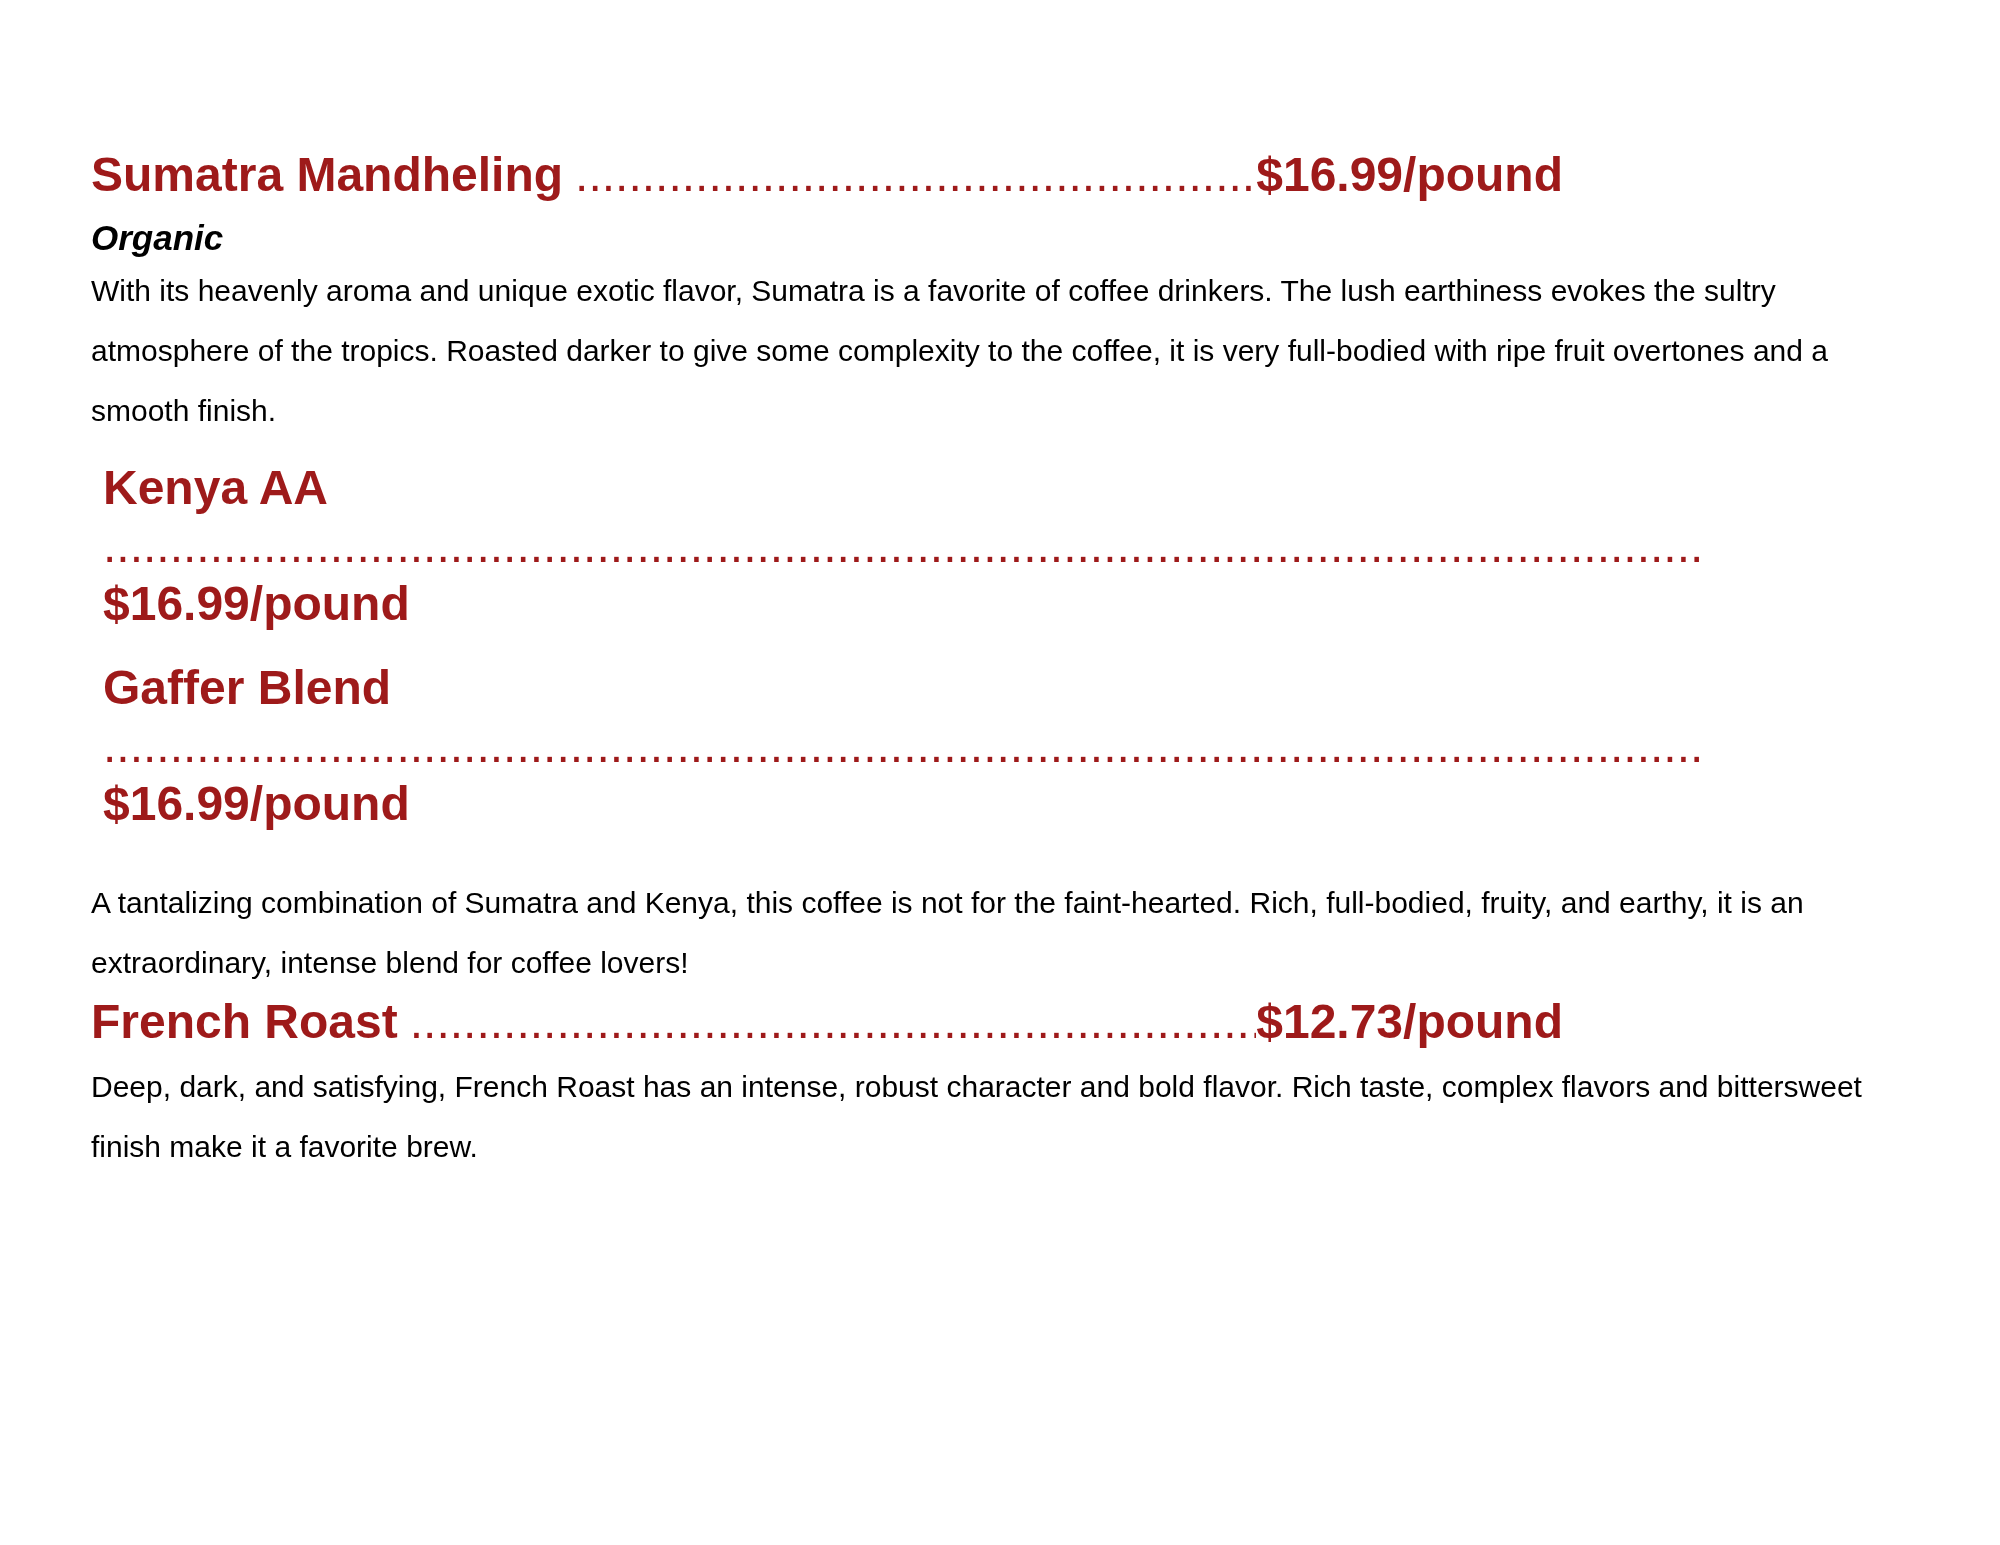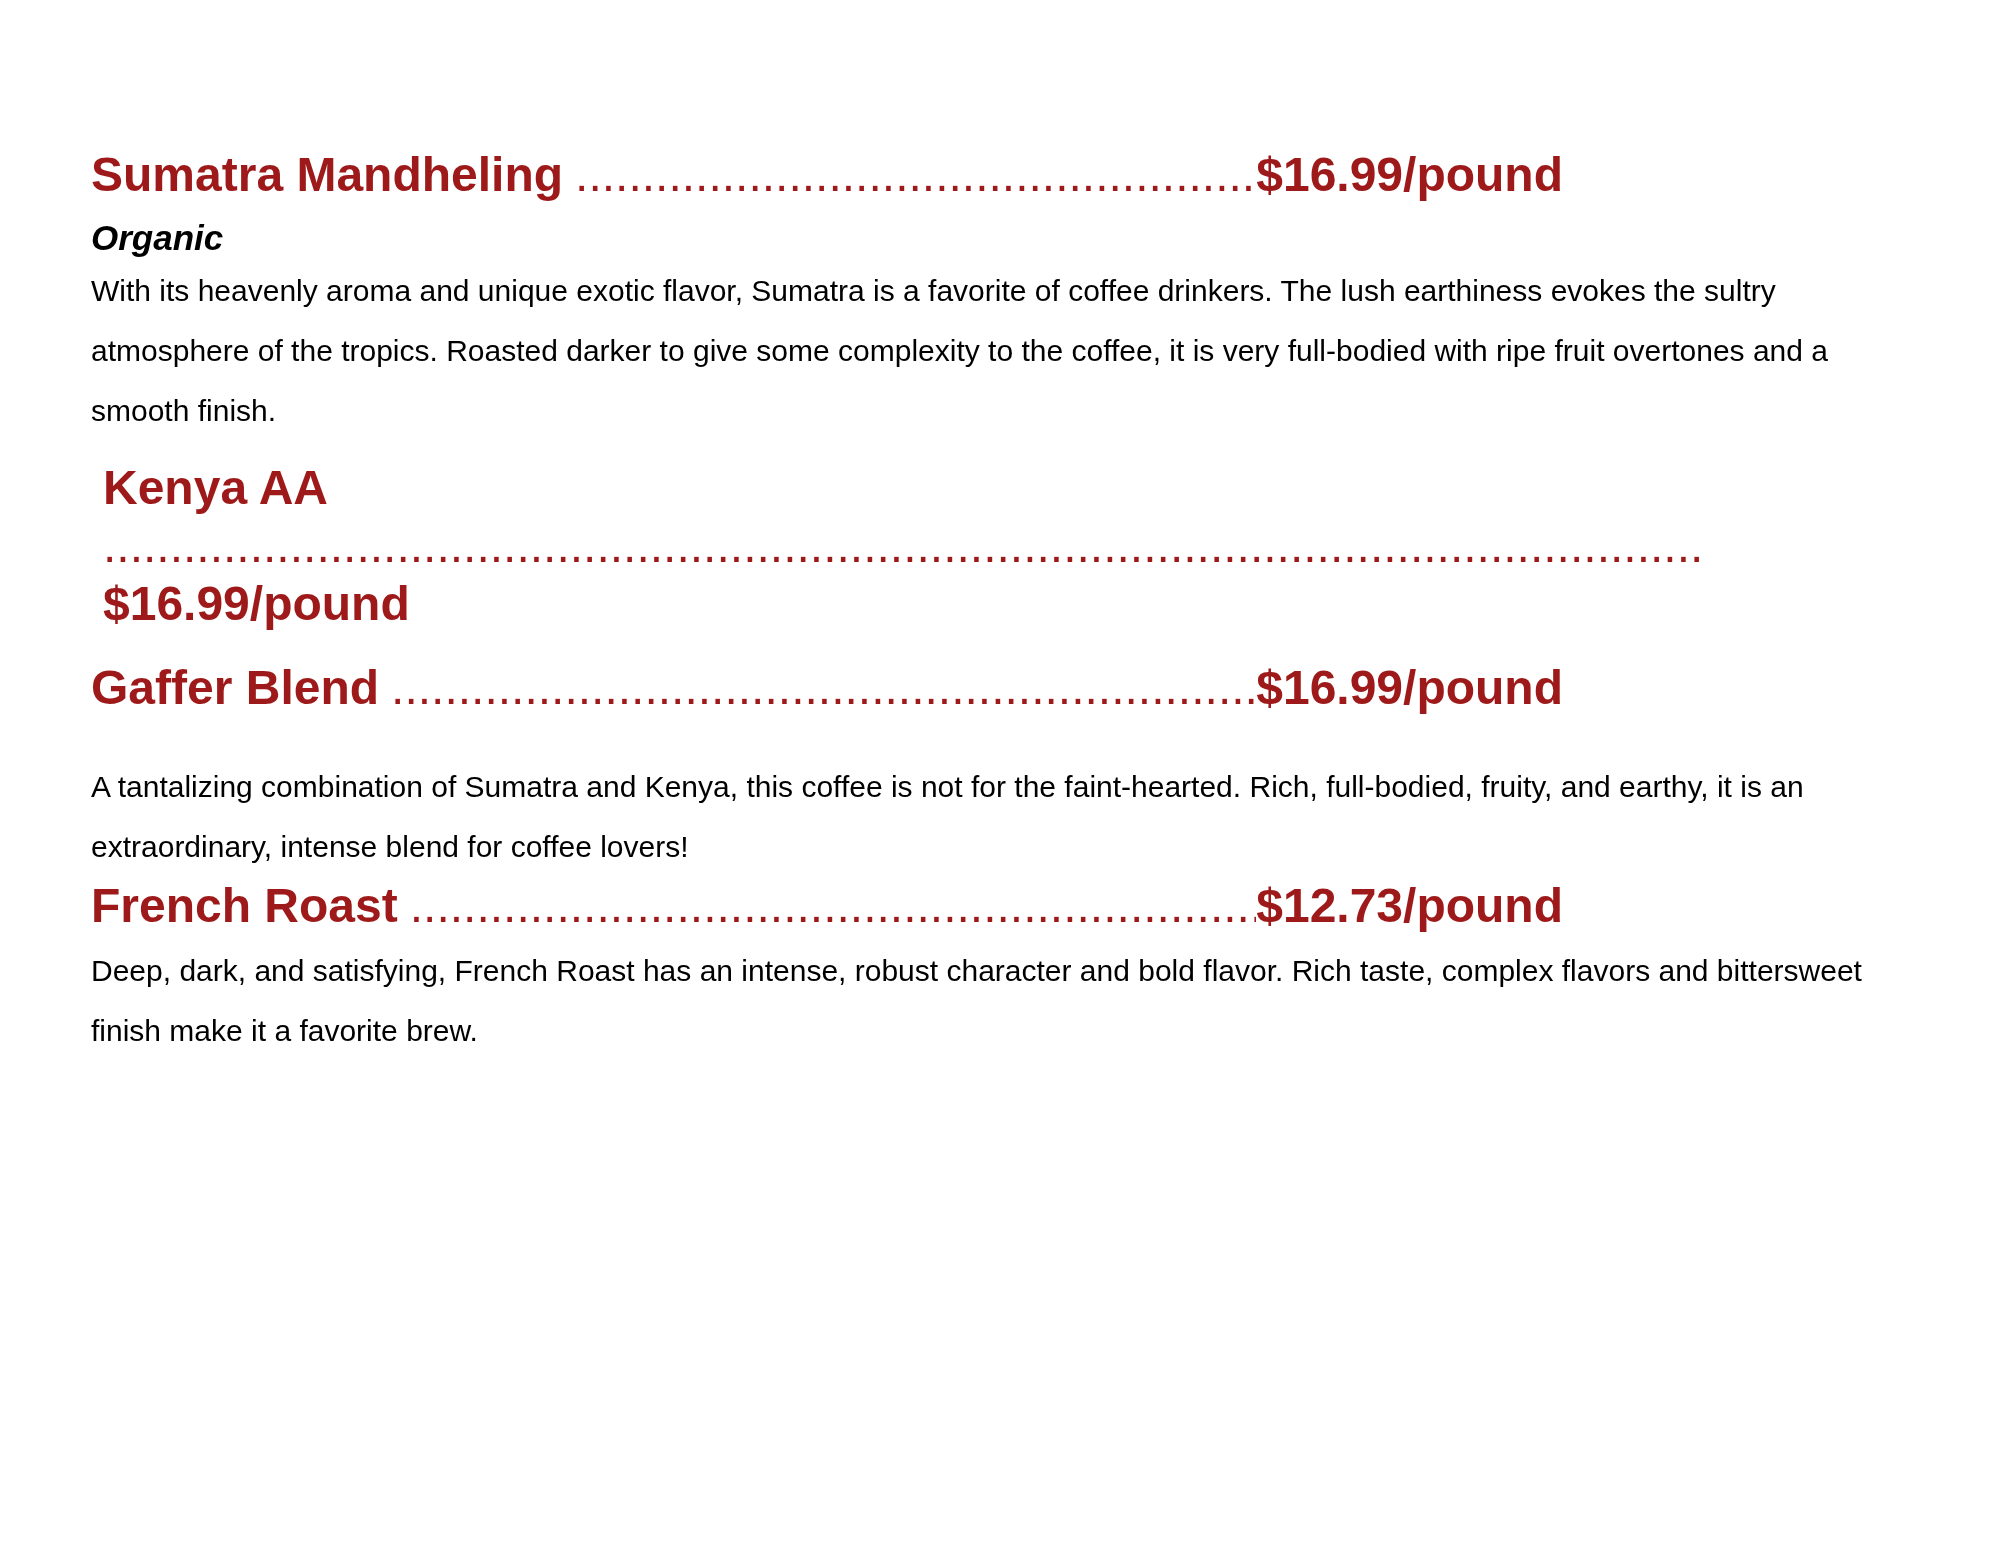--- a/index.html
+++ b/index.html
@@ -49,21 +49,21 @@
   .desc {
     font-size: 30px;
     line-height: 60px;
     color: #000000;
     white-space: pre-line;
     width: 1820px;
   }
   .m-desc1 { margin-top: 2px; }
   .m-h2    { margin-top: 18px; flex-direction: column; }
   .m-desc2 { margin-top: 6px; }
-  .m-h3    { margin-top: 26px; }
+  .m-h3    { margin-top: 26px; flex-direction: column; }
   .m-desc3 { margin-top: 40px; }
   .m-h4    { }
   .m-desc4 { margin-top: 6px; }
 </style>
 </head>
 <body>
 
 <div class="page">
   <div class="content">
 

